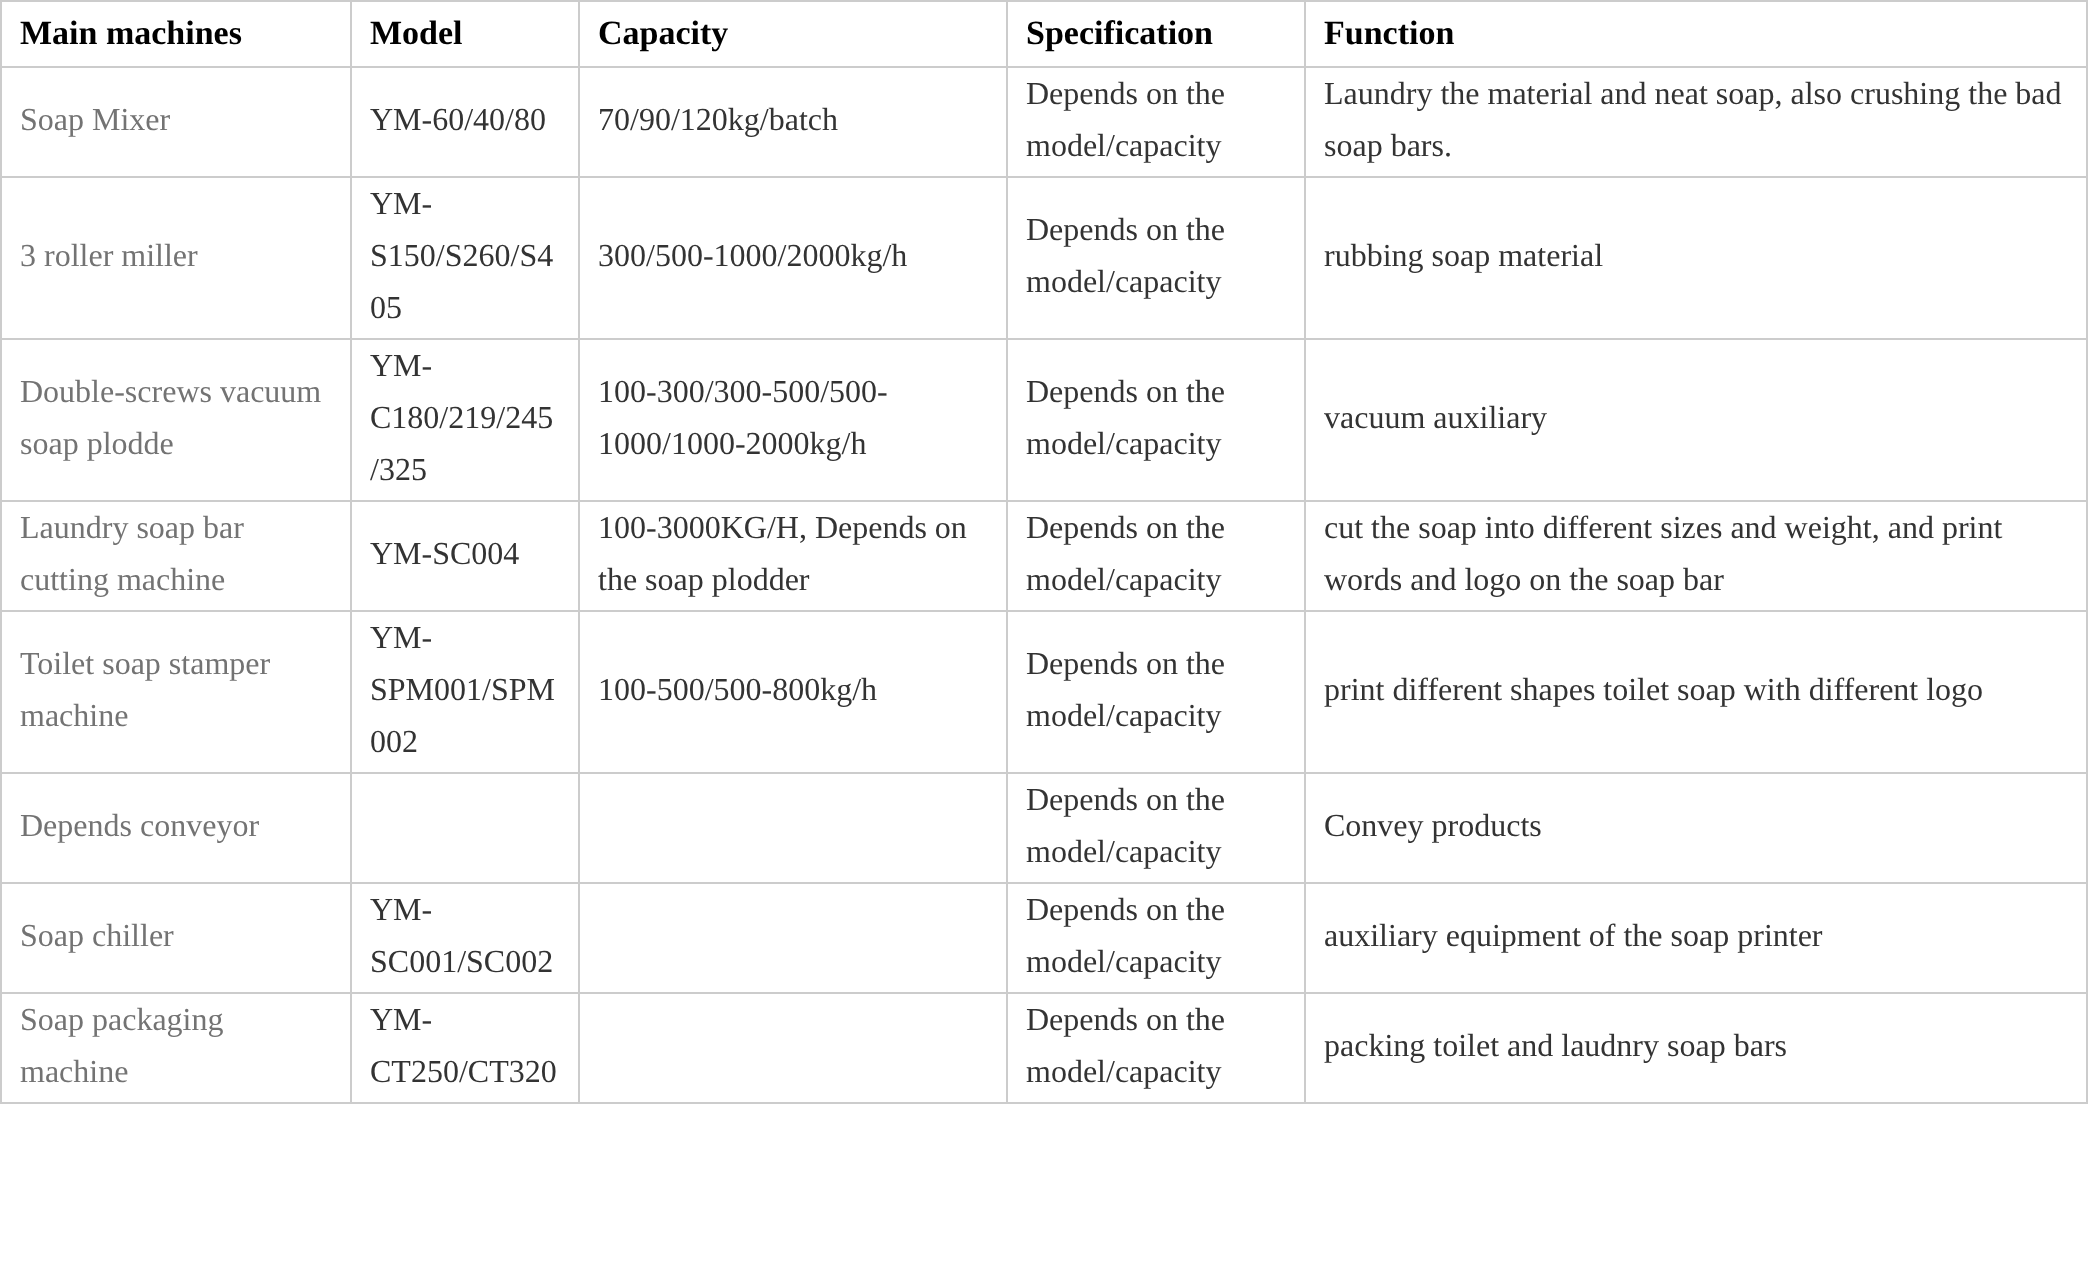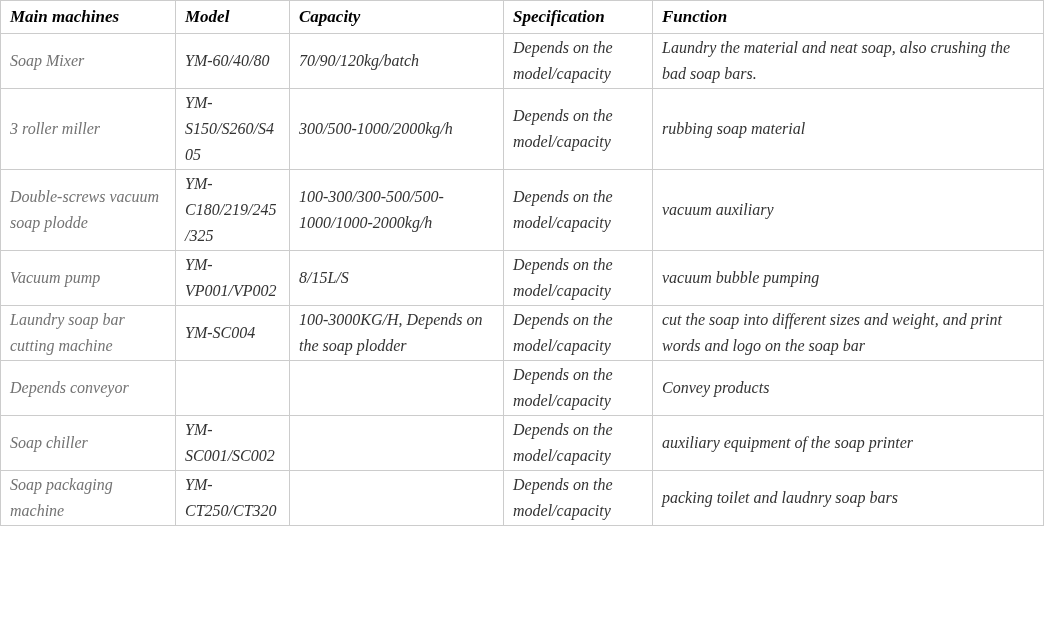--- a/index.html
+++ b/index.html
@@ -5,21 +5,20 @@
   * { margin: 0; padding: 0; box-sizing: border-box; }
   html, body {
     background: #ffffff;
     font-family: "Liberation Serif", "DejaVu Serif", serif;
   }
   .page {
     width: 1044px;
     height: 640px;
     background: #ffffff;
     overflow: hidden;
-    font-style: italic;
   }
   table.spec-table {
     width: 1043px;
     border-collapse: collapse;
     table-layout: fixed;
     margin-top: 0;
   }
   table.spec-table col.c1 { width: 175px; }
   table.spec-table col.c2 { width: 114px; }
   table.spec-table col.c3 { width: 214px; }
@@ -91,32 +90,32 @@
         <td>rubbing soap material</td>
       </tr>
       <tr class="r-tall">
         <td class="machine"><span class="link">Double-screws vacuum soap plodde</span></td>
         <td>YM-C180/219/245/325</td>
         <td>100-300/300-500/500-1000/1000-2000kg/h</td>
         <td>Depends on the model/capacity</td>
         <td>vacuum auxiliary</td>
       </tr>
       <tr class="r-short">
-        <td class="machine"><span class="link">Vacuum pump</span></td>
-        <td>YM-VP001/VP002</td>
-        <td>8/15L/S</td>
-        <td>Depends on the model/capacity</td>
-        <td>vacuum bubble pumping</td>
-      </tr>
-      <tr class="r-short">
         <td class="machine"><span class="link">Laundry soap bar cutting machine</span></td>
         <td>YM-SC004</td>
         <td>100-3000KG/H, Depends on the soap plodder</td>
         <td>Depends on the model/capacity</td>
         <td>cut the soap into different sizes and weight,  and print words and logo on the soap bar</td>
+      </tr>
+      <tr class="r-tall">
+        <td class="machine"><span class="link">Toilet soap stamper machine</span></td>
+        <td>YM-SPM001/SPM002</td>
+        <td>100-500/500-800kg/h</td>
+        <td>Depends on the model/capacity</td>
+        <td>print different shapes toilet soap with different logo</td>
       </tr>
       <tr class="r-short">
         <td class="machine"><span class="link">Depends conveyor</span></td>
         <td></td>
         <td></td>
         <td>Depends on the model/capacity</td>
         <td>Convey products</td>
       </tr>
       <tr class="r-short">
         <td class="machine"><span class="link">Soap chiller</span></td>

